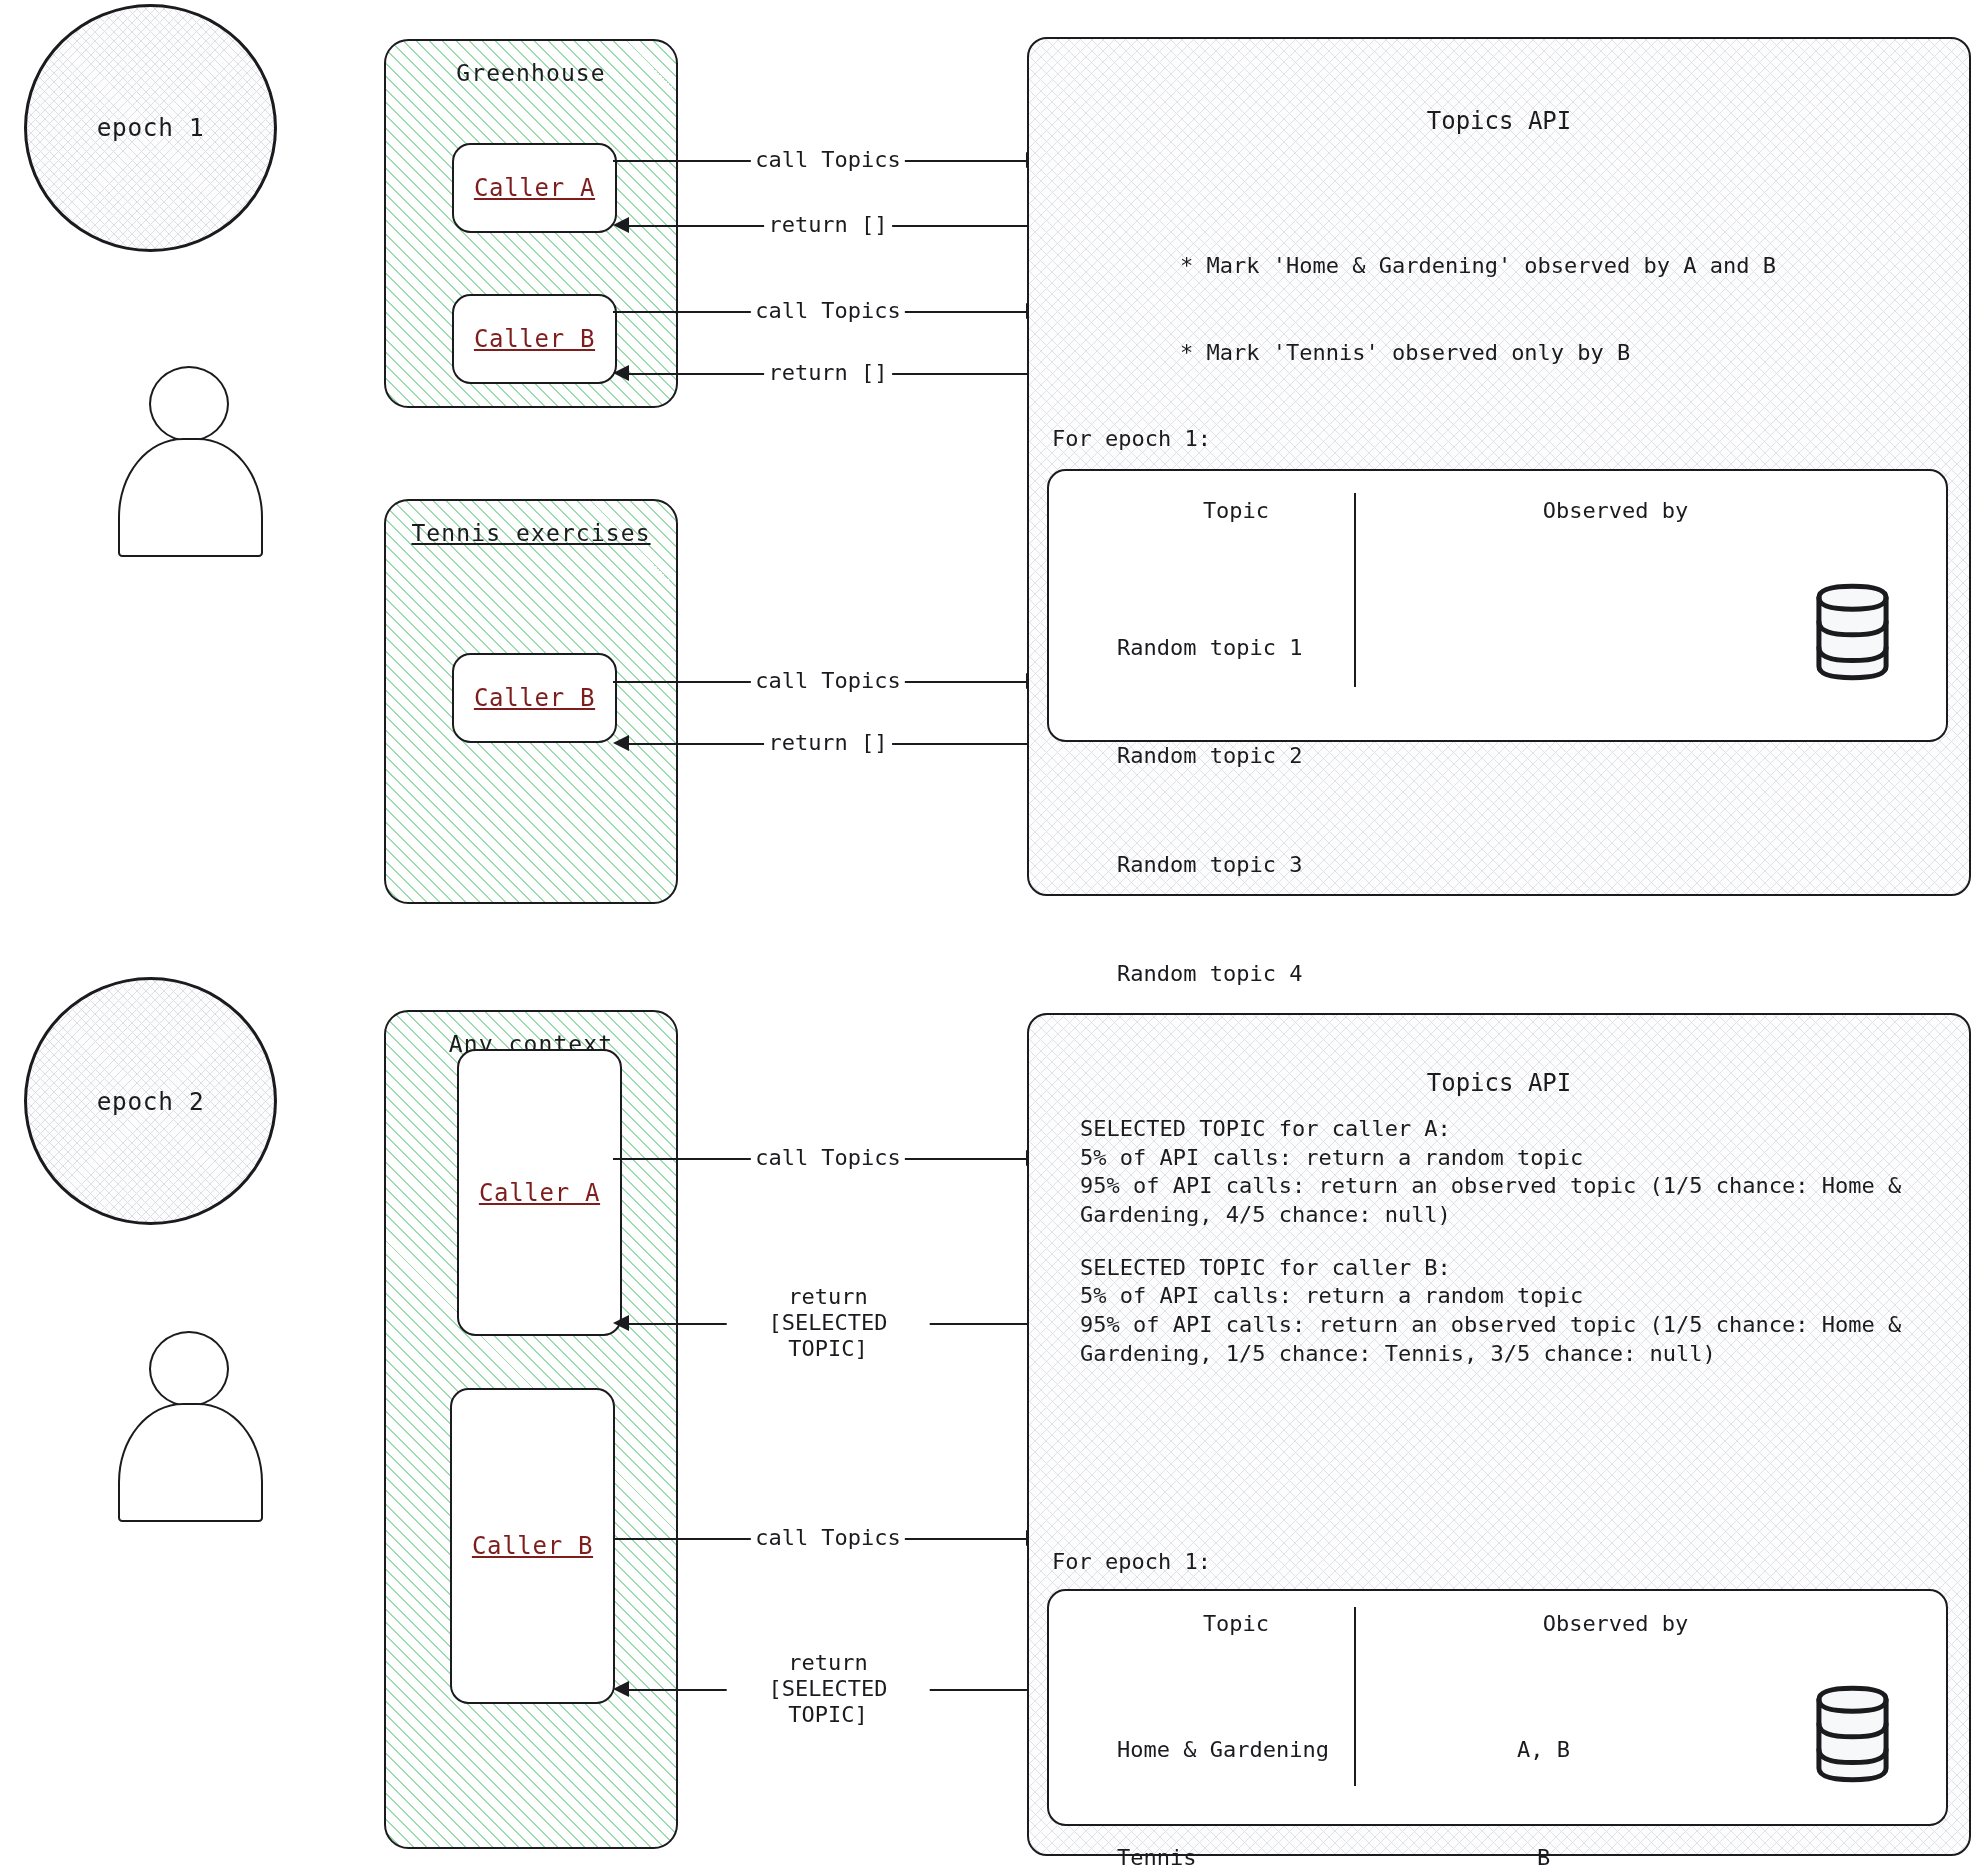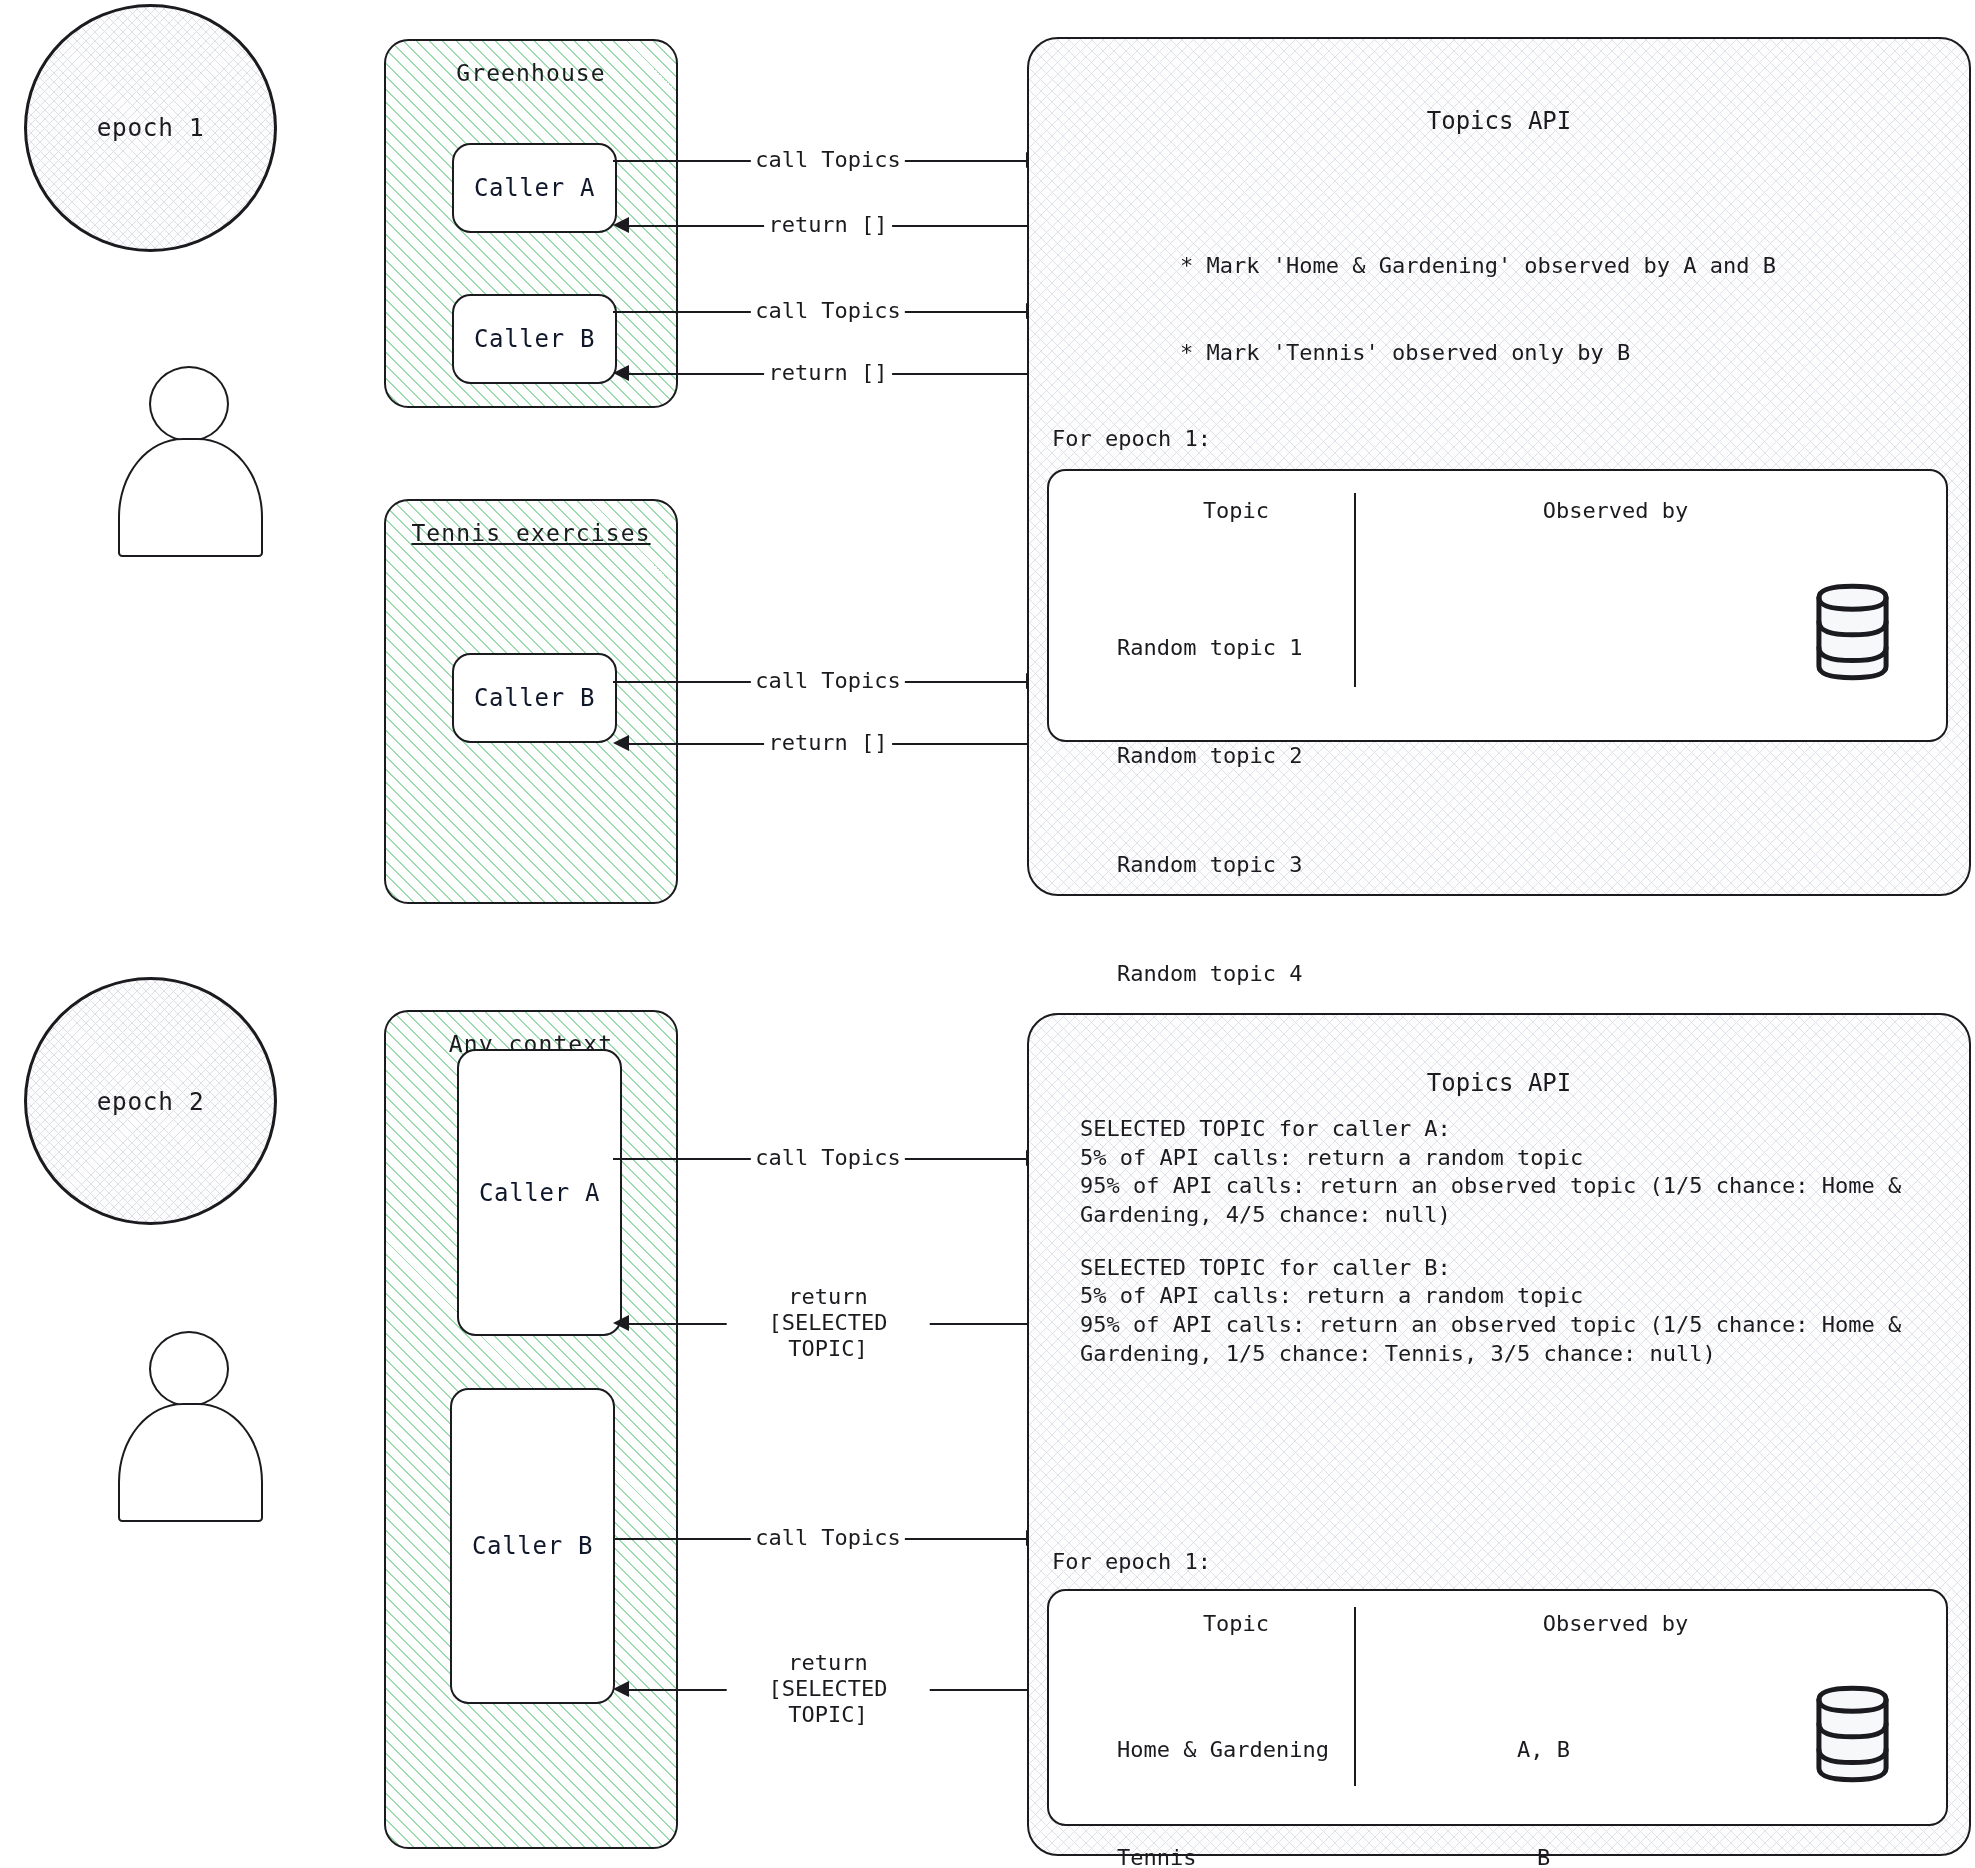--- a/index.html
+++ b/index.html
@@ -30,21 +30,21 @@
     border: 2.9px solid #1b1b1f;
     border-radius: 24.4px;
     box-sizing: border-box;
   }
   .api-box {
     background-color: #fdfdfd;
     background-image:
       repeating-linear-gradient(45deg,  #dfe2e9 0px, #dfe2e9 0.7px, rgba(255,255,255,0) 0.7px, rgba(255,255,255,0) 8px),
       repeating-linear-gradient(-45deg, #dfe2e9 0px, #dfe2e9 0.7px, rgba(255,255,255,0) 0.7px, rgba(255,255,255,0) 8px);
     border: 2.9px solid #1b1b1f;
-    border-radius: 31px;
+    border-radius: 20px;
     box-sizing: border-box;
   }
   .epoch-circle {
     border: 3.6px solid #1b1b1f;
     border-radius: 50%;
     background-color: #fdfdfd;
     background-image:
       repeating-linear-gradient(45deg,  #dcdfe6 0px, #dcdfe6 0.7px, rgba(255,255,255,0) 0.7px, rgba(255,255,255,0) 6.5px),
       repeating-linear-gradient(-45deg, #dcdfe6 0px, #dcdfe6 0.7px, rgba(255,255,255,0) 0.7px, rgba(255,255,255,0) 6.5px);
     box-sizing: border-box;
@@ -64,21 +64,22 @@
     border: 2.9px solid #1b1b1f;
     border-radius: 18.7px;
     box-sizing: border-box;
     display: flex;
     align-items: center;
     justify-content: center;
   }
   .caller-label {
     font-size: 24px;
     letter-spacing: 0.7px;
-    color: #0f172a;
+    color: #7f1d1d;
+    text-decoration: underline;
   }
   .ctx-title {
     position: absolute;
     width: 100%;
     text-align: center;
     font-size: 23px;
     letter-spacing: 1.1px;
     color: #1b1b1f;
   }
 

